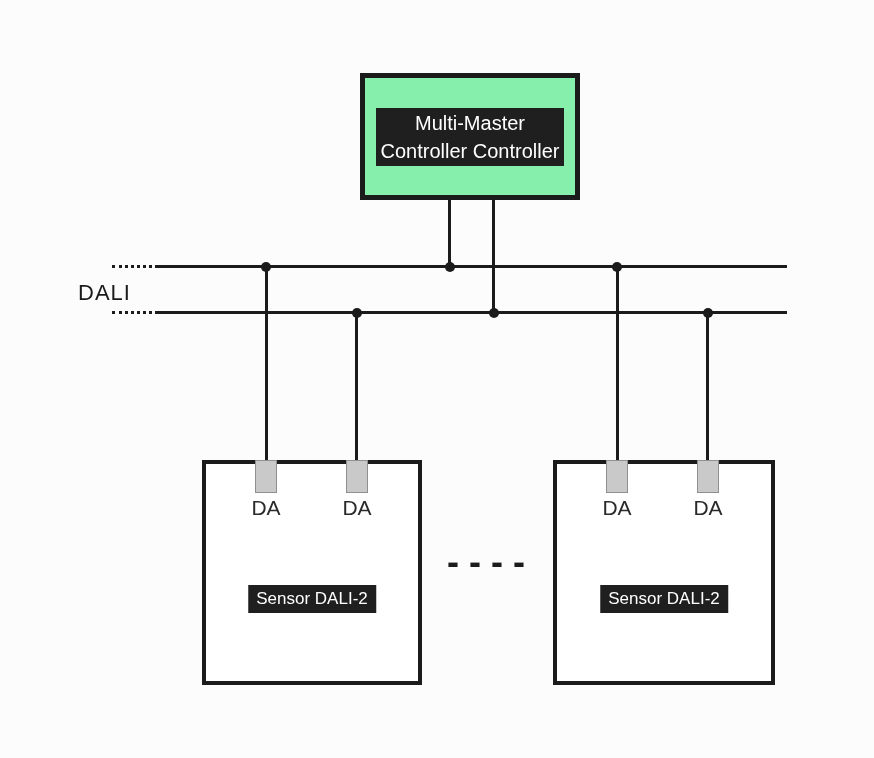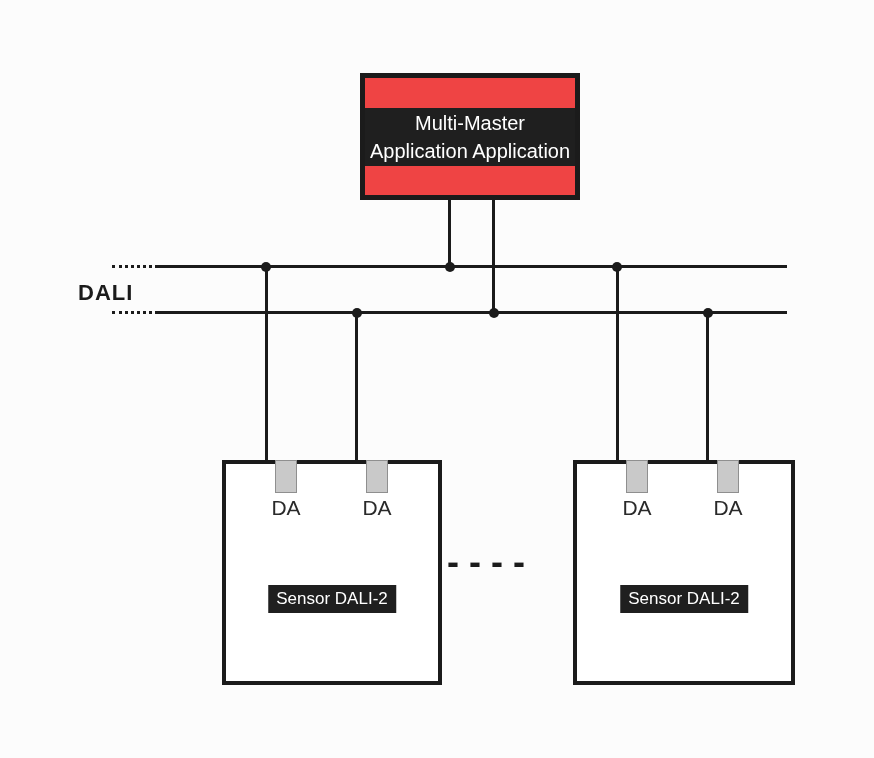--- a/index.html
+++ b/index.html
@@ -14,21 +14,21 @@
     background: var(--background, #fcfcfc);
     overflow: hidden;
   }
   
   .controller-box {
     position: absolute;
     left: 360px; top: 73px;
     width: 220px; height: 127px;
     box-sizing: border-box;
     border: 5px solid var(--line, #1b1b1b);
-    background: #ef4444;
+    background: #86efac;
     display: flex;
     align-items: center;
     justify-content: center;
   }
   .controller-label {
     background: var(--label-bg, #1f1f1f);
     color: var(--label-text, #ffffff);
     font-size: 20px;
     line-height: 28px;
     text-align: center;
@@ -58,31 +58,29 @@
     border-radius: 50%;
     background: var(--line, #1b1b1b);
   }
   
   .bus-label {
     position: absolute;
     left: 78px; top: 280px;
     font-size: 22px;
     letter-spacing: 1px;
     color: var(--line, #1b1b1b);
-    font-weight: bold;
   }
   
   .sensor-box {
     position: absolute;
     top: 460px;
     height: 225px;
     box-sizing: border-box;
     border: 4px solid var(--line, #1b1b1b);
     background: #ffffff;
-    margin-left: 20px;
   }
   .sensor-box.s1 { left: 202px; width: 220px; }
   .sensor-box.s2 { left: 553px; width: 222px; }
   .terminal-group {
     position: absolute;
     top: -4px;
     width: 22px;
   }
   .terminal-group.t1 { left: 49px; }
   .terminal-group.t2 { left: 140px; }
@@ -124,21 +122,21 @@
   }
 </style>
 </head>
 <body>
 
 <div class="canvas">
 
   <div class="controller-box">
     <div class="controller-label">
       <span>Multi-Master</span>
-      <span>Application Application</span>
+      <span>Controller Controller</span>
     </div>
   </div>
 
   <div class="vwire" style="left:448px; top:200px; height:68px;"></div>
   <div class="vwire" style="left:492px; top:200px; height:114px;"></div>
 
   <div class="hwire-dotted" style="left:112px; top:265px; width:46px;"></div>
   <div class="hwire" style="left:157px; top:265px; width:630px;"></div>
   <div class="hwire-dotted" style="left:112px; top:311px; width:46px;"></div>
   <div class="hwire" style="left:157px; top:311px; width:630px;"></div>

